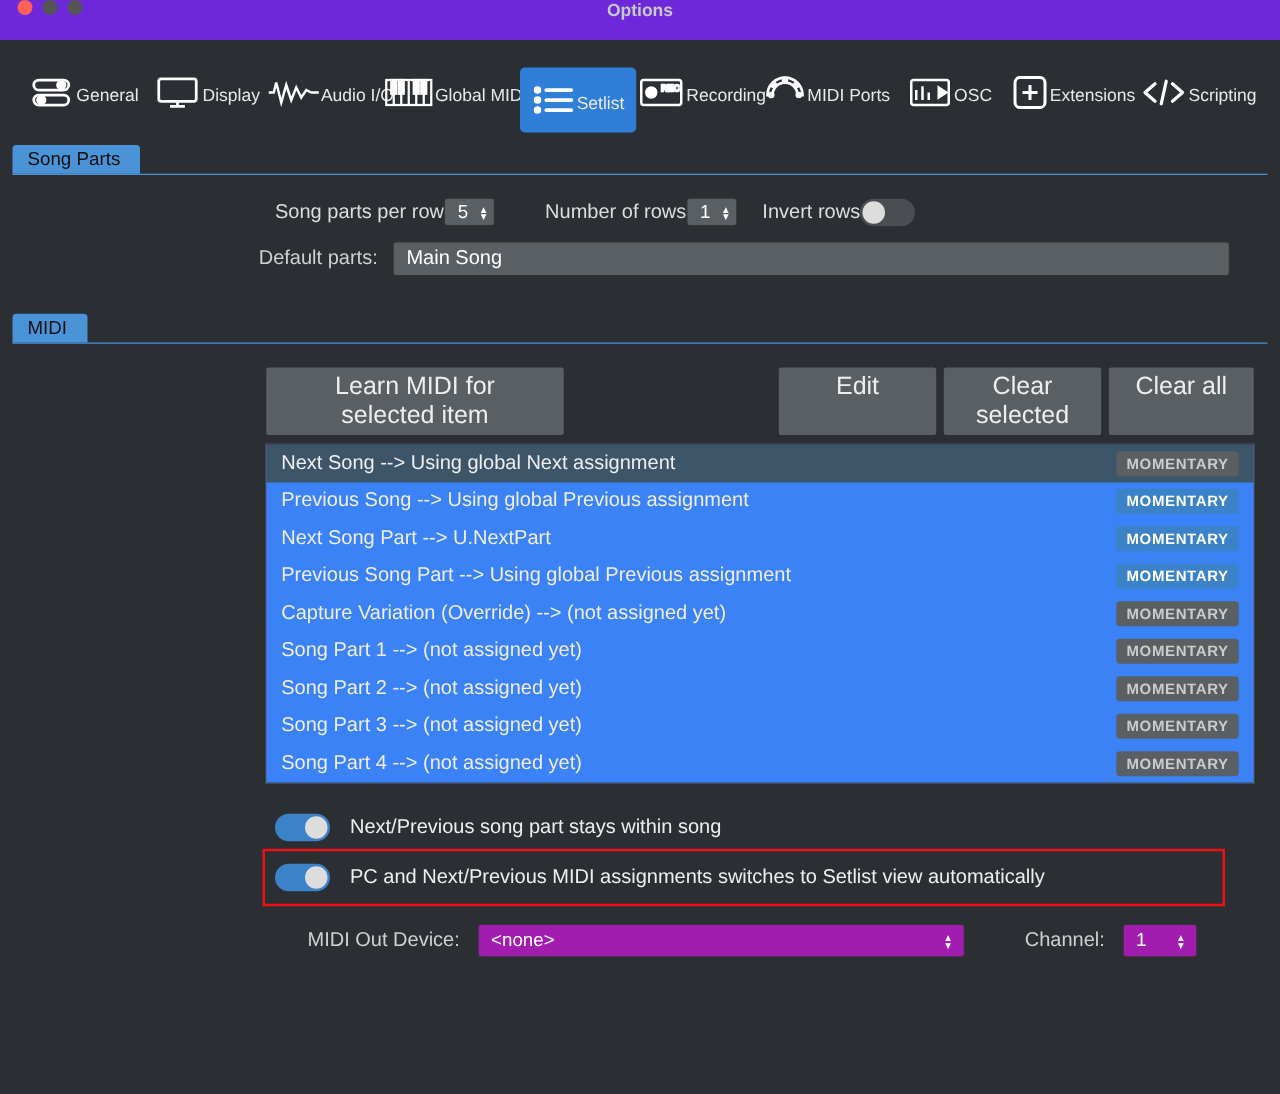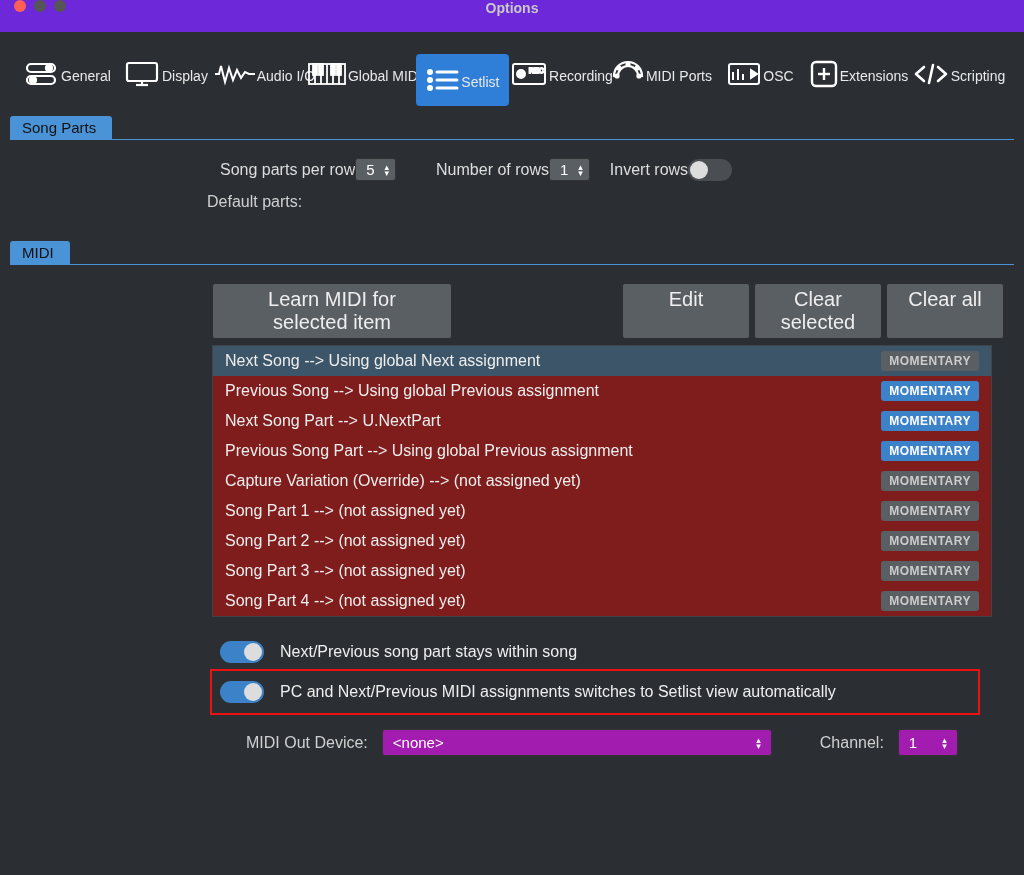--- a/index.html
+++ b/index.html
@@ -35,21 +35,21 @@
 .toggle.on .knob { left: 24px; }
 
 .midi-body { padding: 4px 20px; }
 .button-row { display: flex; gap: 4px; margin-left: 192px; margin-bottom: 6px; }
 .btn { background: #5a5f64; border: 1px solid #2c2f33; border-radius: 3px; padding: 4px 20px; color: #eee; font-size: 20px; cursor: pointer; text-align: center; }
 .btn.learn { width: 240px; }
 .btn.edit { width: 128px; margin-left: auto; }
 .btn.sel { width: 128px; }
 .btn.all { width: 118px; }
 
-.listbox { margin-left: 192px; margin-right: 12px; border: 1px solid #3e444a; background: #7f1d1d; max-height: 300px; overflow-y: auto; position: relative; }
+.listbox { margin-left: 192px; border: 1px solid #3e444a; background: #3b82f6; max-height: 300px; overflow-y: auto; position: relative; }
 .list-item { display: flex; align-items: center; justify-content: space-between; padding: 5px 12px; font-size: 16px; color: #eee; }
 .list-item.selected { background: #3d5569; }
 .badge { font-size: 12px; letter-spacing: 0.5px; padding: 3px 8px; border-radius: 3px; background: #5a5f64; color: #ccc; font-weight: 600; }
 .badge.on { background: #3c82c8; color: #fff; }
 
 .toggles-block { margin-left: 200px; margin-top: 18px; }
 .toggle-row { display: flex; align-items: center; gap: 16px; font-size: 16px; color: #eee; padding: 6px 0; }
 .highlight-box { border: 2px solid #e11; padding: 4px 8px; margin-left: -10px; margin-right: 24px; }
 
 .out-row { display: flex; align-items: center; gap: 14px; margin-left: 226px; margin-top: 14px; font-size: 16px; }
@@ -208,20 +208,21 @@
       <span class="arrows">▴<br>▾</span>
     </span>
     <span style="width:20px"></span>
     <span class="lbl">Invert rows</span>
     <span class="toggle">
         <span class="knob"></span>
       </span>
   </div>
   <div class="row2">
     <span class="lbl">Default parts:</span>
+    <div class="textfield">Main Song</div>
   </div>
 </div>
 
 
 <div class="section-tab">MIDI</div>
 <hr class="section-hr">
 <div class="midi-body">
 
   <div class="button-row">
     <div class="btn learn">Learn MIDI for selected item</div>

